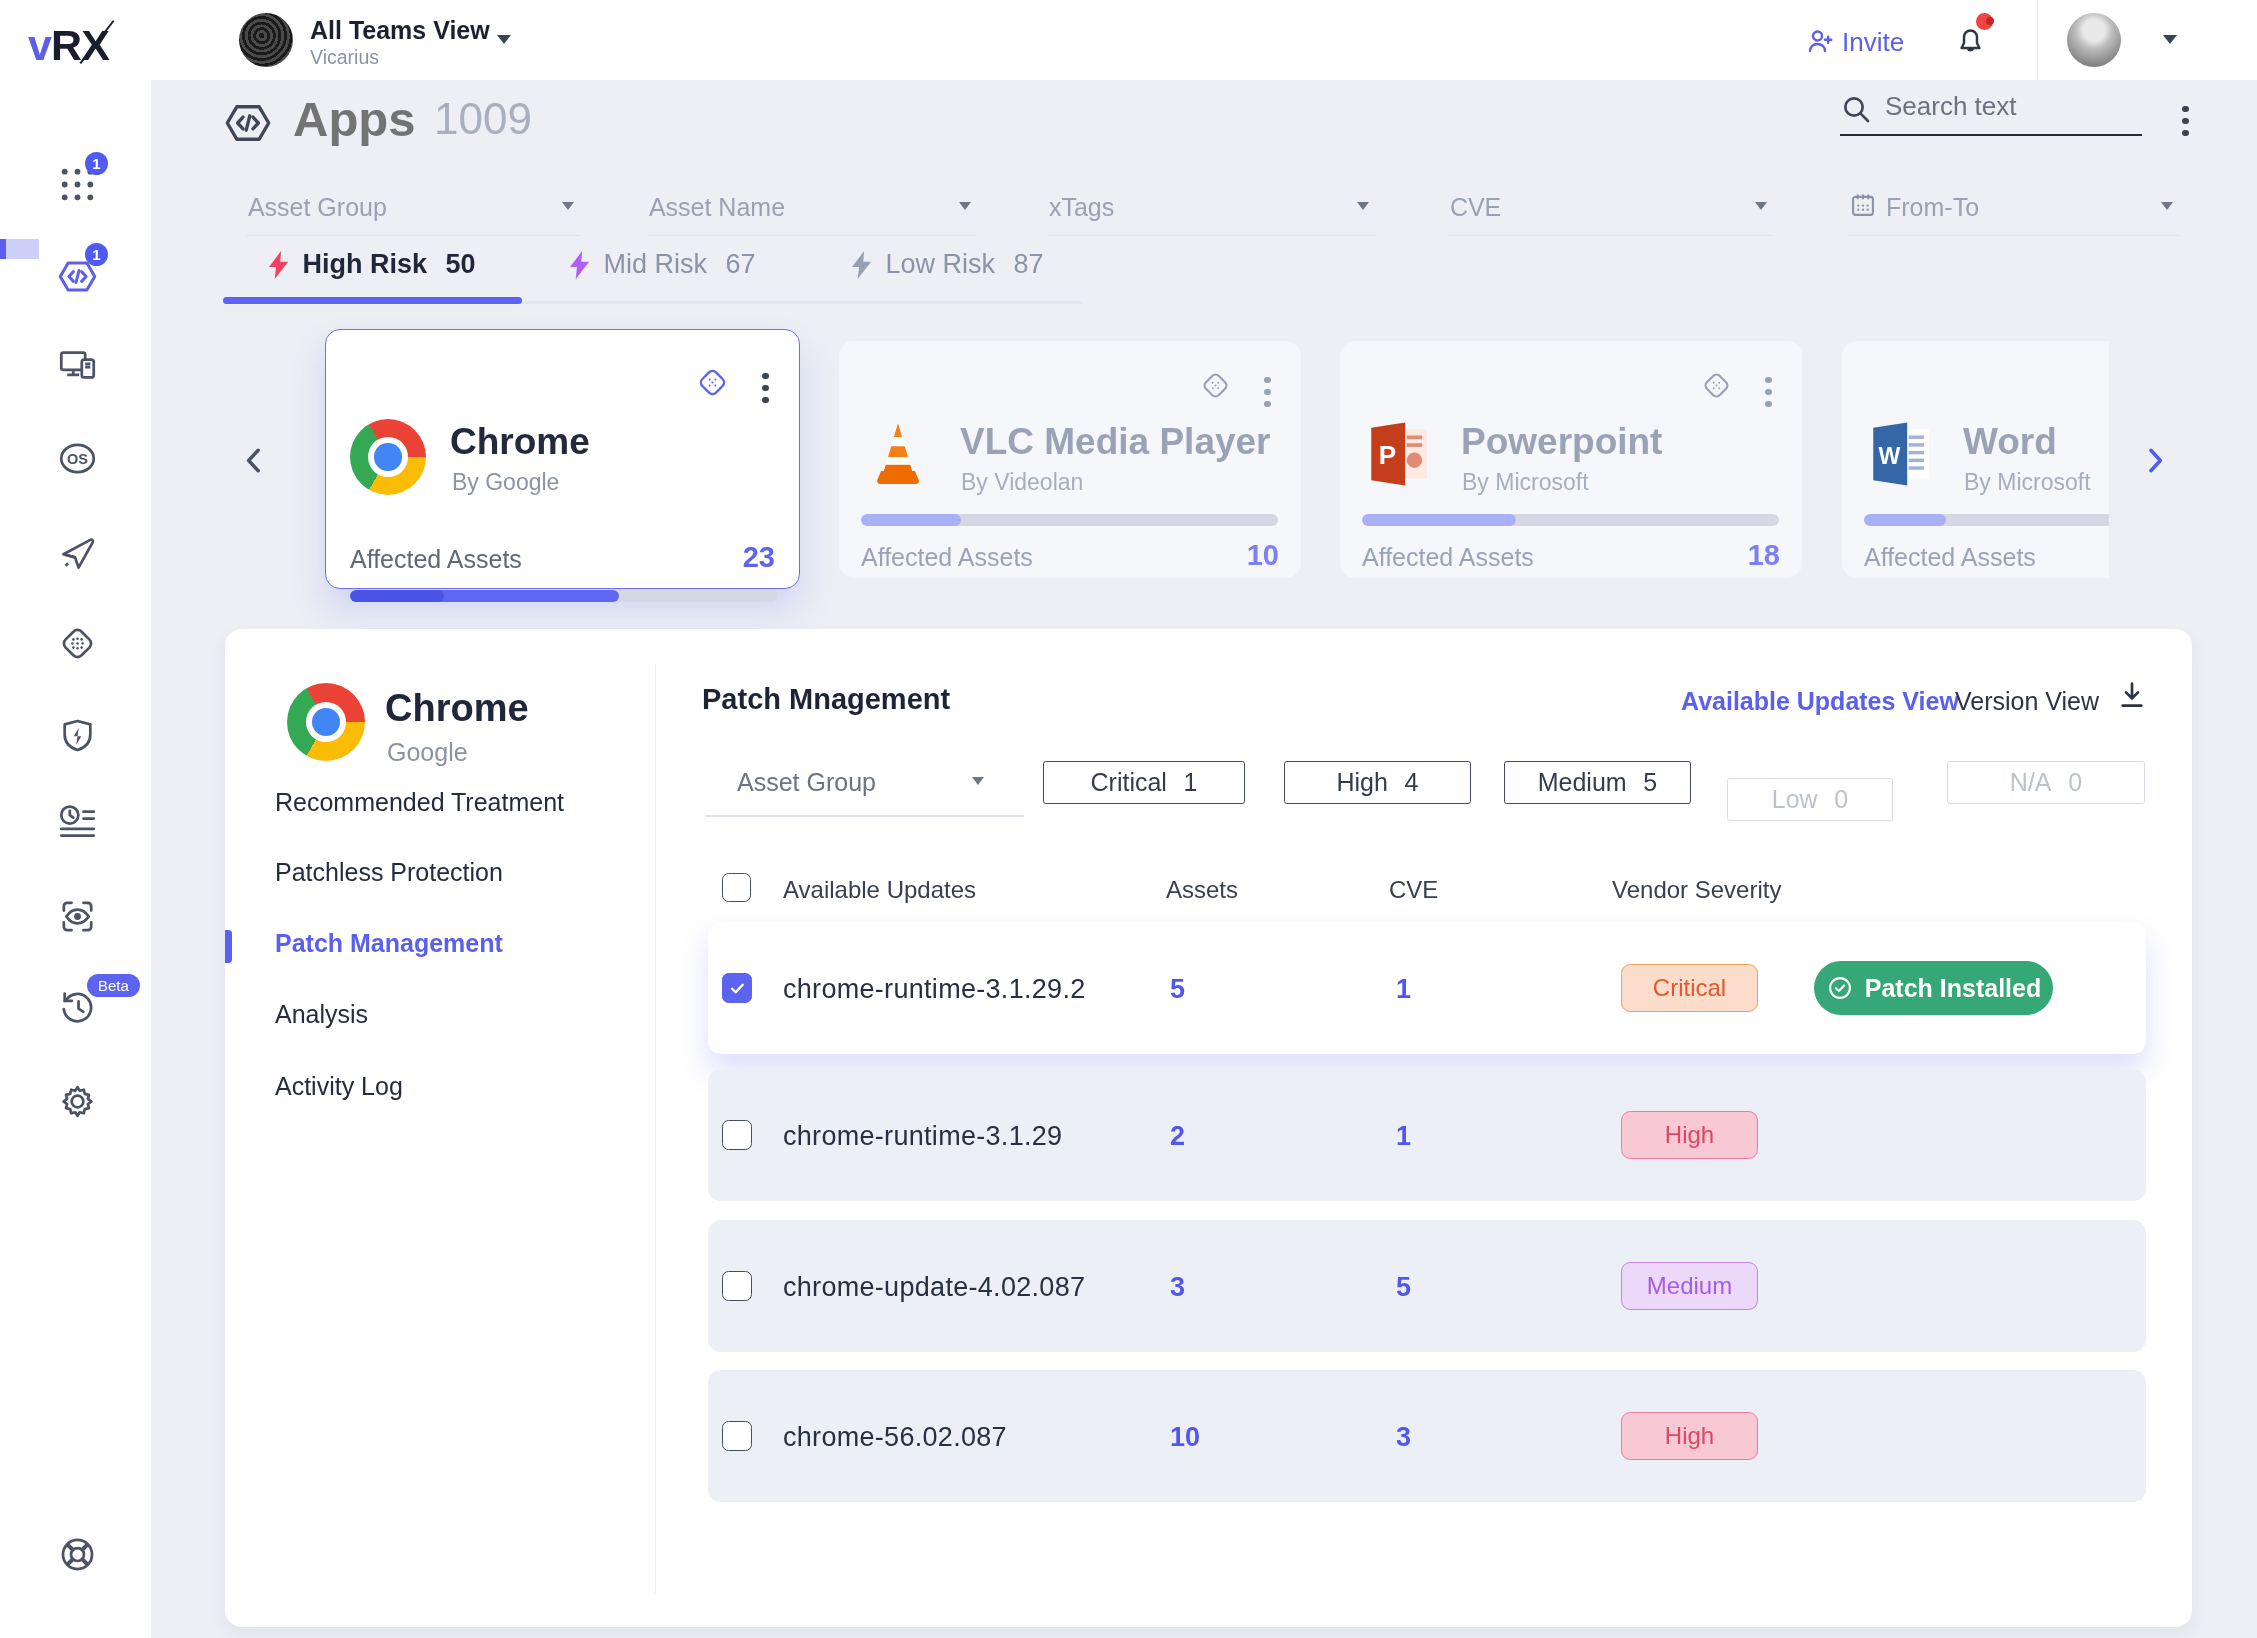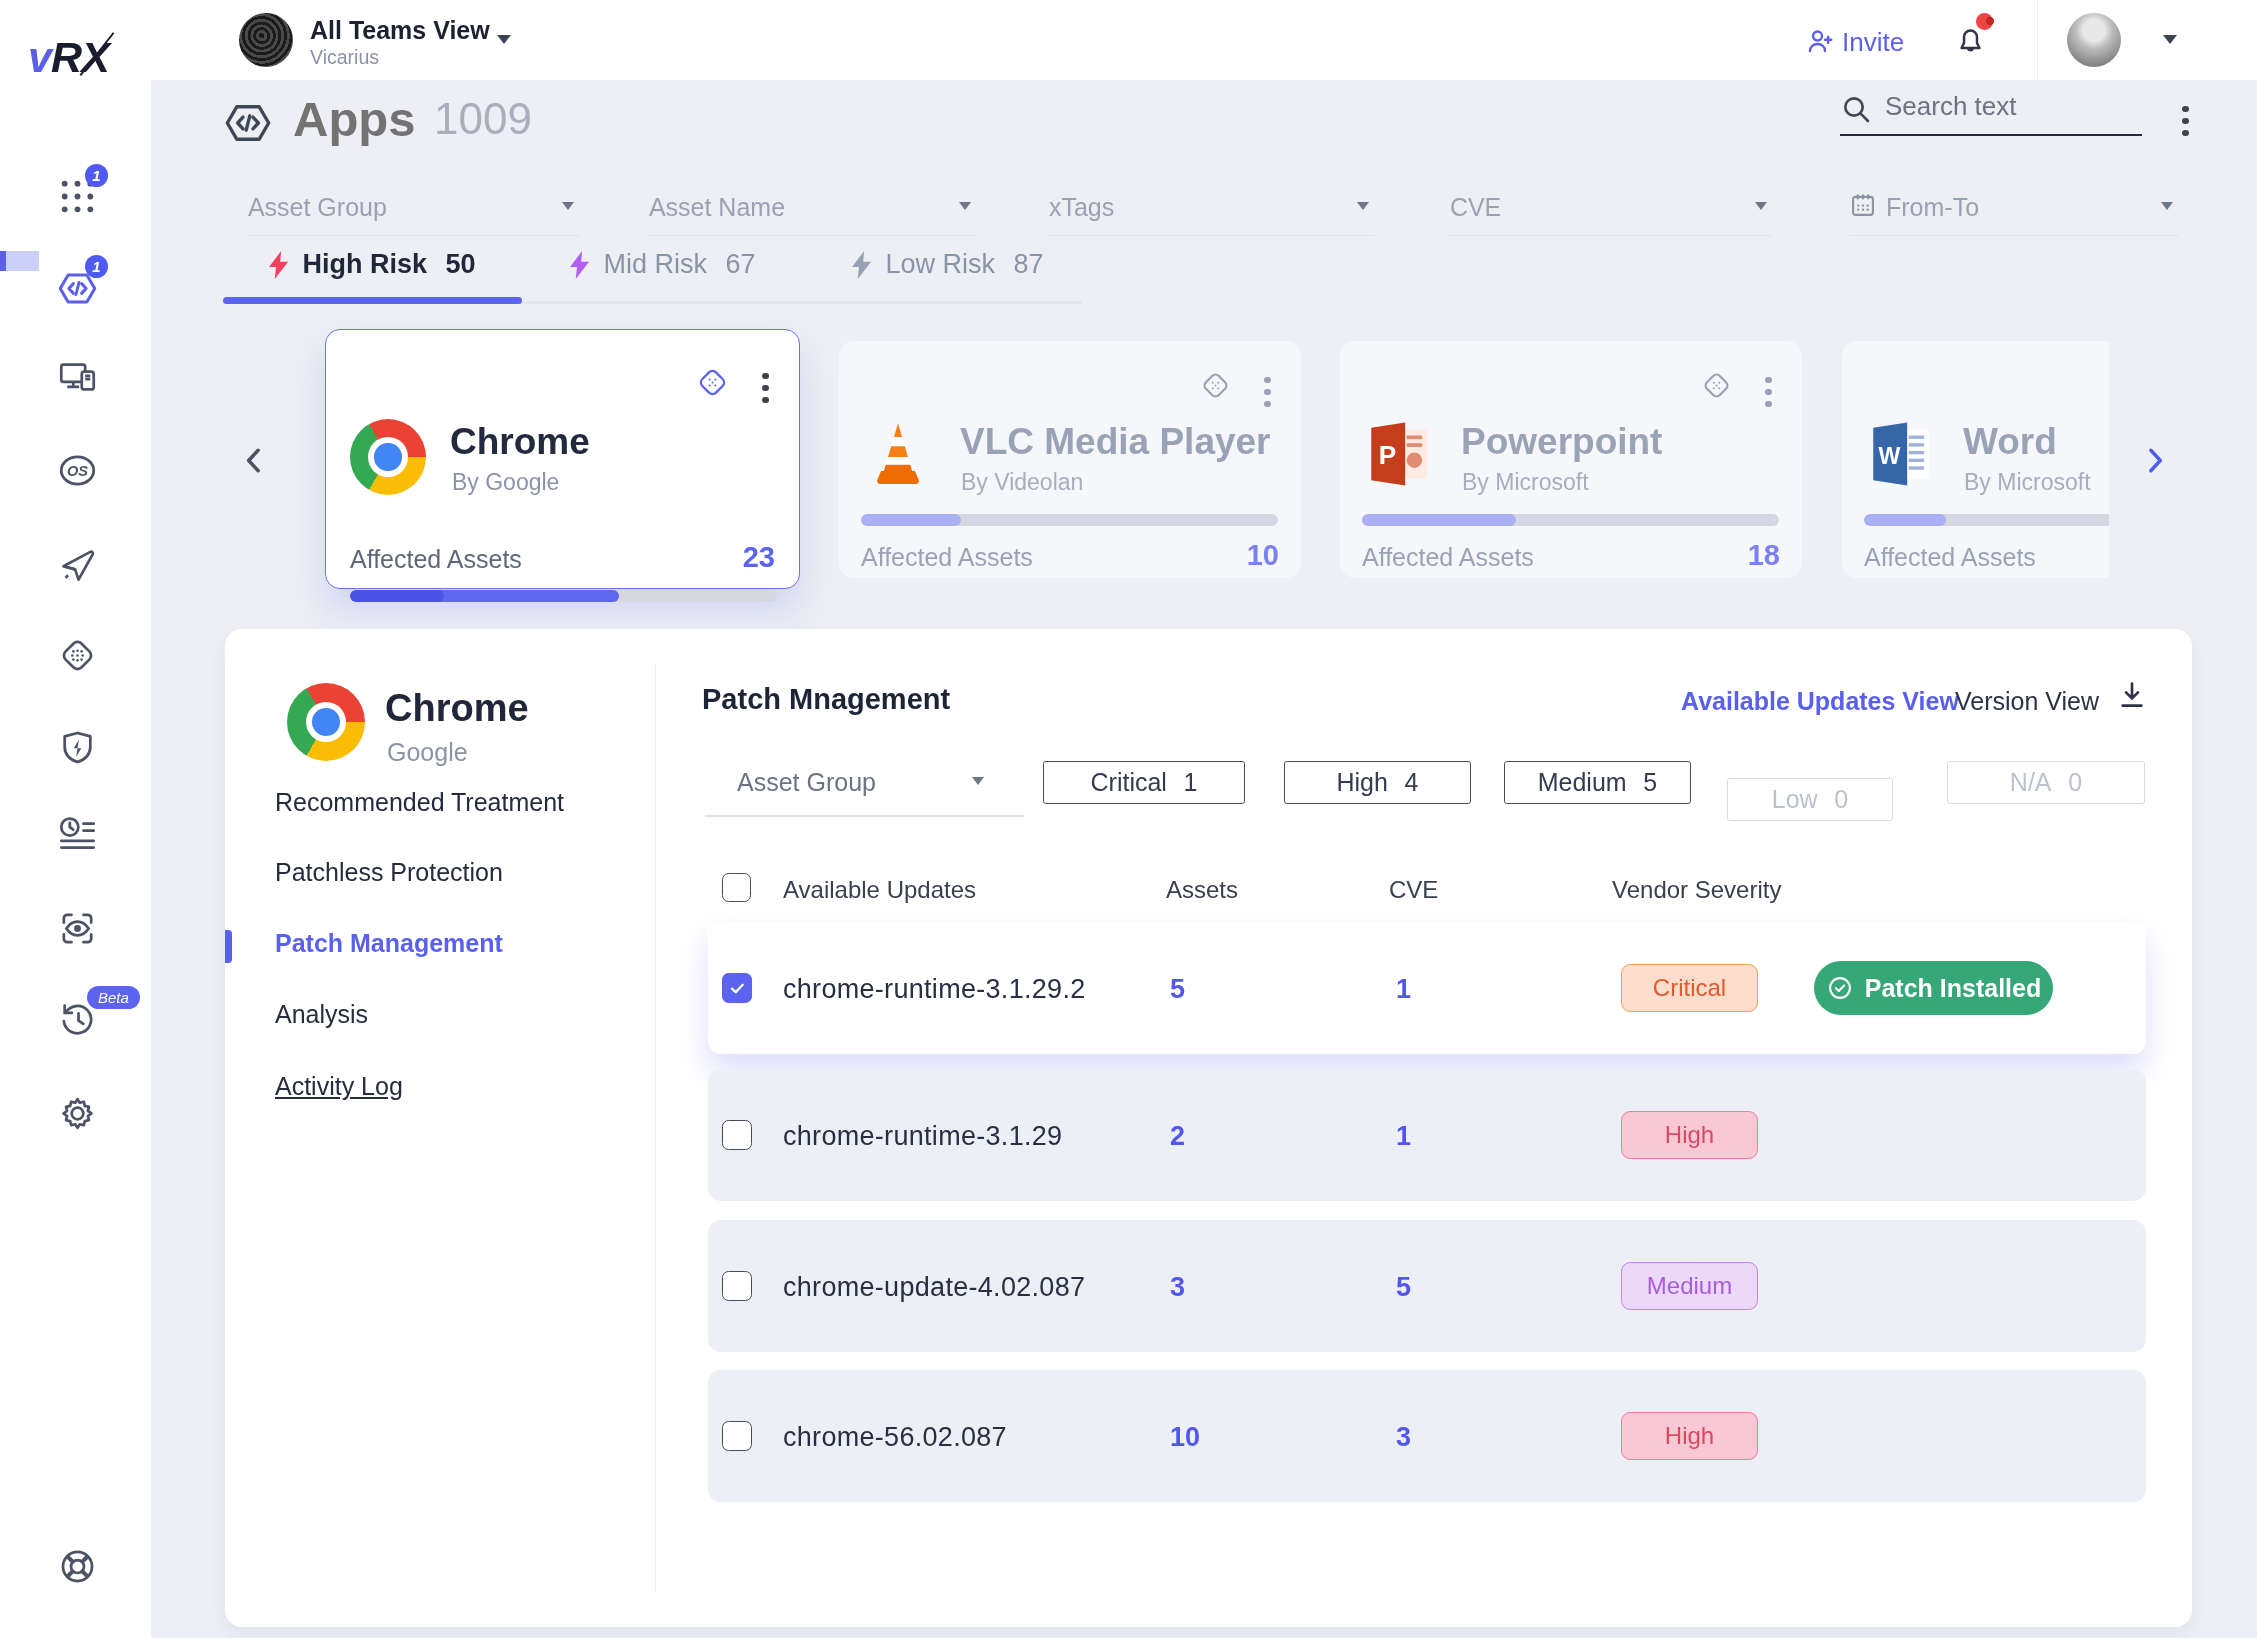--- a/index.html
+++ b/index.html
@@ -1,21 +1,21 @@
 <!DOCTYPE html>
 <html style="font-size:15px"><head>
 <meta charset="utf-8">
 <style>
   * { margin:0; padding:0; box-sizing:border-box; }
   body { width:2258px; height:1638px; position:relative; overflow:hidden;
          font-family:"Liberation Sans", sans-serif; background:#ffffff; }
   .abs { position:absolute; }
   .flex { display:flex; align-items:center; }
   .main-bg { left:151px; top:80px; right:0; bottom:0; background:#edeff4; }
-  .sidebar { left:0; top:16px; width:151px; height:1320px; background:#fff;font-style:italic; }
+  .sidebar { left:0; top:4px; width:151px; height:1320px; background:#fff; }
   .topbar { left:0; top:0; width:2258px; height:80px; background:#fff; }
   .logo { left:28px; top:16.7px; font-size:43px; font-weight:bold; letter-spacing:-0.9px; color:#191d2c; }
   .logo .v { color:#5b5fe9; }
   .logo .x { position:relative; display:inline-block; }
   .logo .x::after { content:""; position:absolute; left:-5.6px; top:-5.6px; width:1.9px; height:54px;
                     background:#191d2c; transform:rotate(38deg); transform-origin:center; left:15px; }
   .avatar-team { width:54px; height:54px; border-radius:50%;
      background:repeating-radial-gradient(circle at 42% 42%, #1a1a1a 0 2.8px, #4a4a4a 2.8px 5.6px); }
   .avatar-user { width:54px; height:54px; border-radius:50%;
      background:radial-gradient(circle at 50% 32%, #e8e8e8 0 24%, #bdbdbd 40%, #5f5f5f 100%); }
@@ -404,21 +404,21 @@
 <div class="abs panel" style="left:225px; top:629px; width:1967px; height:998px;">
 
   <div class="abs chrome-logo" style="left:62px; top:54px; width:78px; height:78px;"></div>
   <div class="abs" style="left:160px; top:58px; font-size:38px; font-weight:bold; color:#20273a;">Chrome</div>
   <div class="abs" style="left:162px; top:109px; font-size:25px; color:#8b93a4;">Google</div>
 
   <div class="abs menu-item" style="left:50px; top:159px;">Recommended Treatment</div>
   <div class="abs menu-item" style="left:50px; top:229px;">Patchless Protection</div>
   <div class="abs menu-item active" style="left:50px; top:300px;">Patch Management</div>
   <div class="abs menu-item" style="left:50px; top:371px;">Analysis</div>
-  <div class="abs menu-item" style="left:50px; top:443px;text-decoration:underline;">Activity Log</div>
+  <div class="abs menu-item" style="left:50px; top:443px;">Activity Log</div>
   <div class="abs" style="left:0; top:301px; width:7.4px; height:33px; background:#5a60ee; border-radius:0 3.7px 3.7px 0;"></div>
 
   <div class="abs" style="left:430px; top:35px; width:0.9px; height:929px; background:#ebedf2;"></div>
 
   <div class="abs" style="left:477px; top:54px; font-size:29px; font-weight:bold; color:#1d2435;">Patch Mnagement</div>
   <div class="abs" style="left:1456px; top:58px; font-size:25px; font-weight:600; color:#5a60ee;">Available Updates View</div>
   <div class="abs" style="left:1730px; top:58px; font-size:25px; color:#2c3344;">Version View</div>
   <svg class="abs" style="left:1891px; top:50px;" width="32" height="32" viewBox="0 0 24 24" fill="none" stroke="#2c3344" stroke-width="2" stroke-linecap="round">
     <path d="M12 3.5 v10.5 M7.5 10 L12 14.5 L16.5 10 M5 20 h14"></path>
   </svg>

